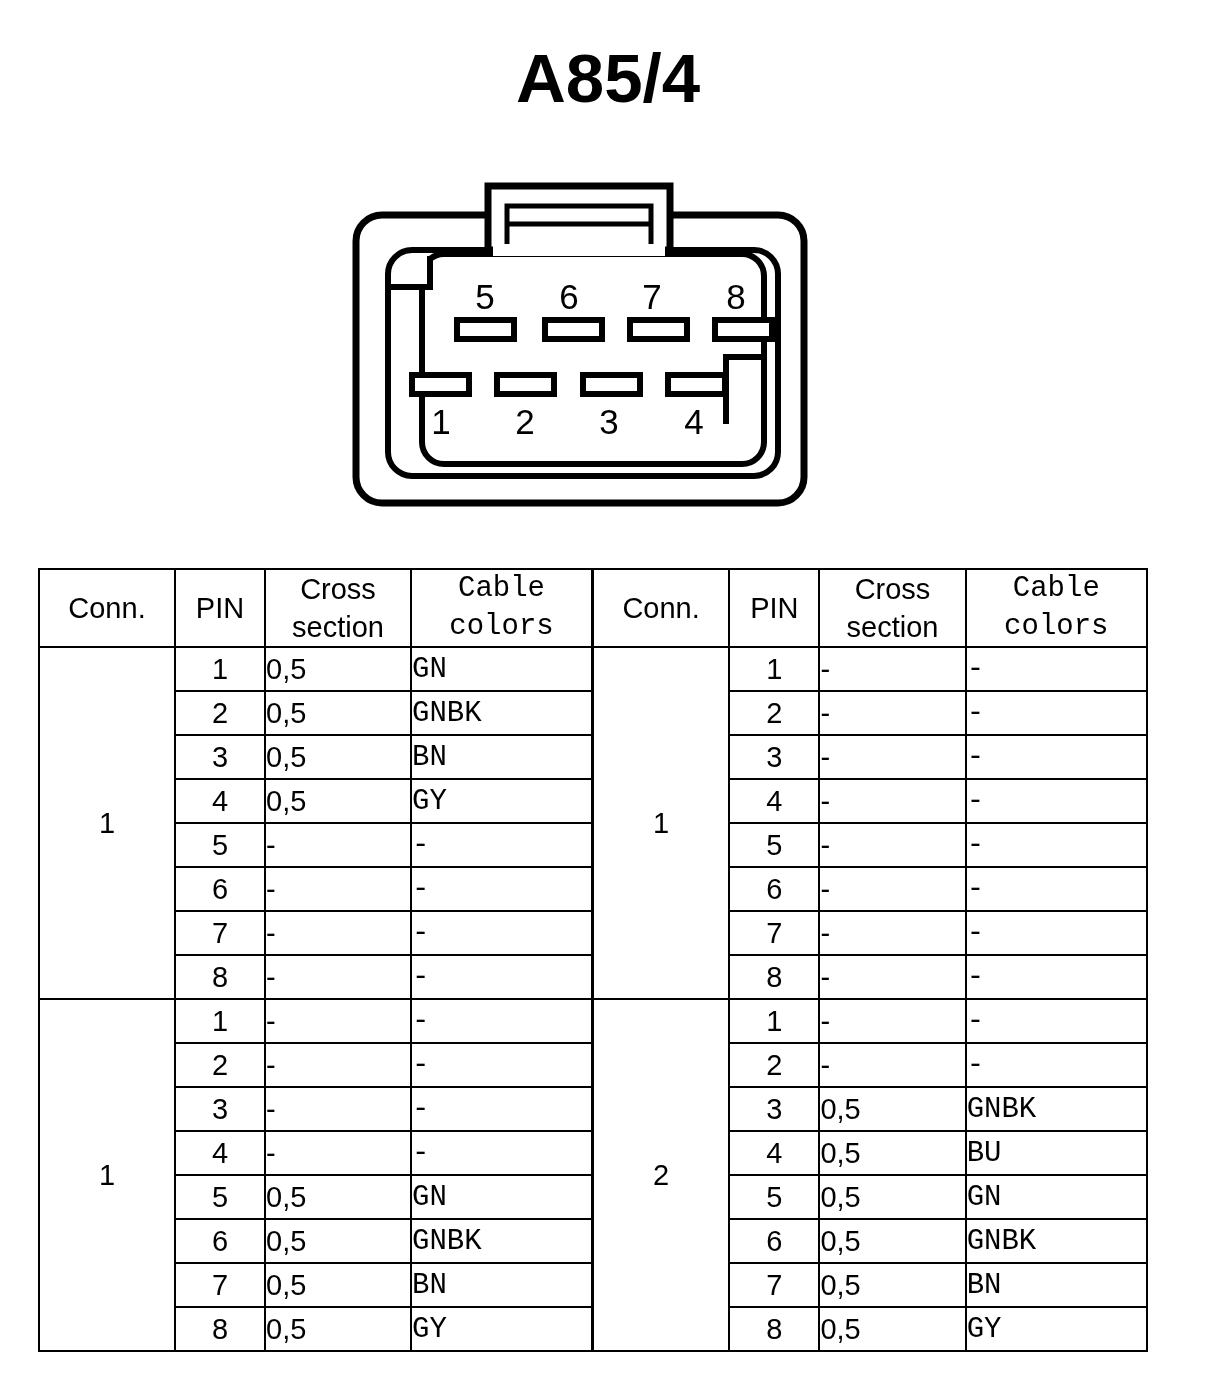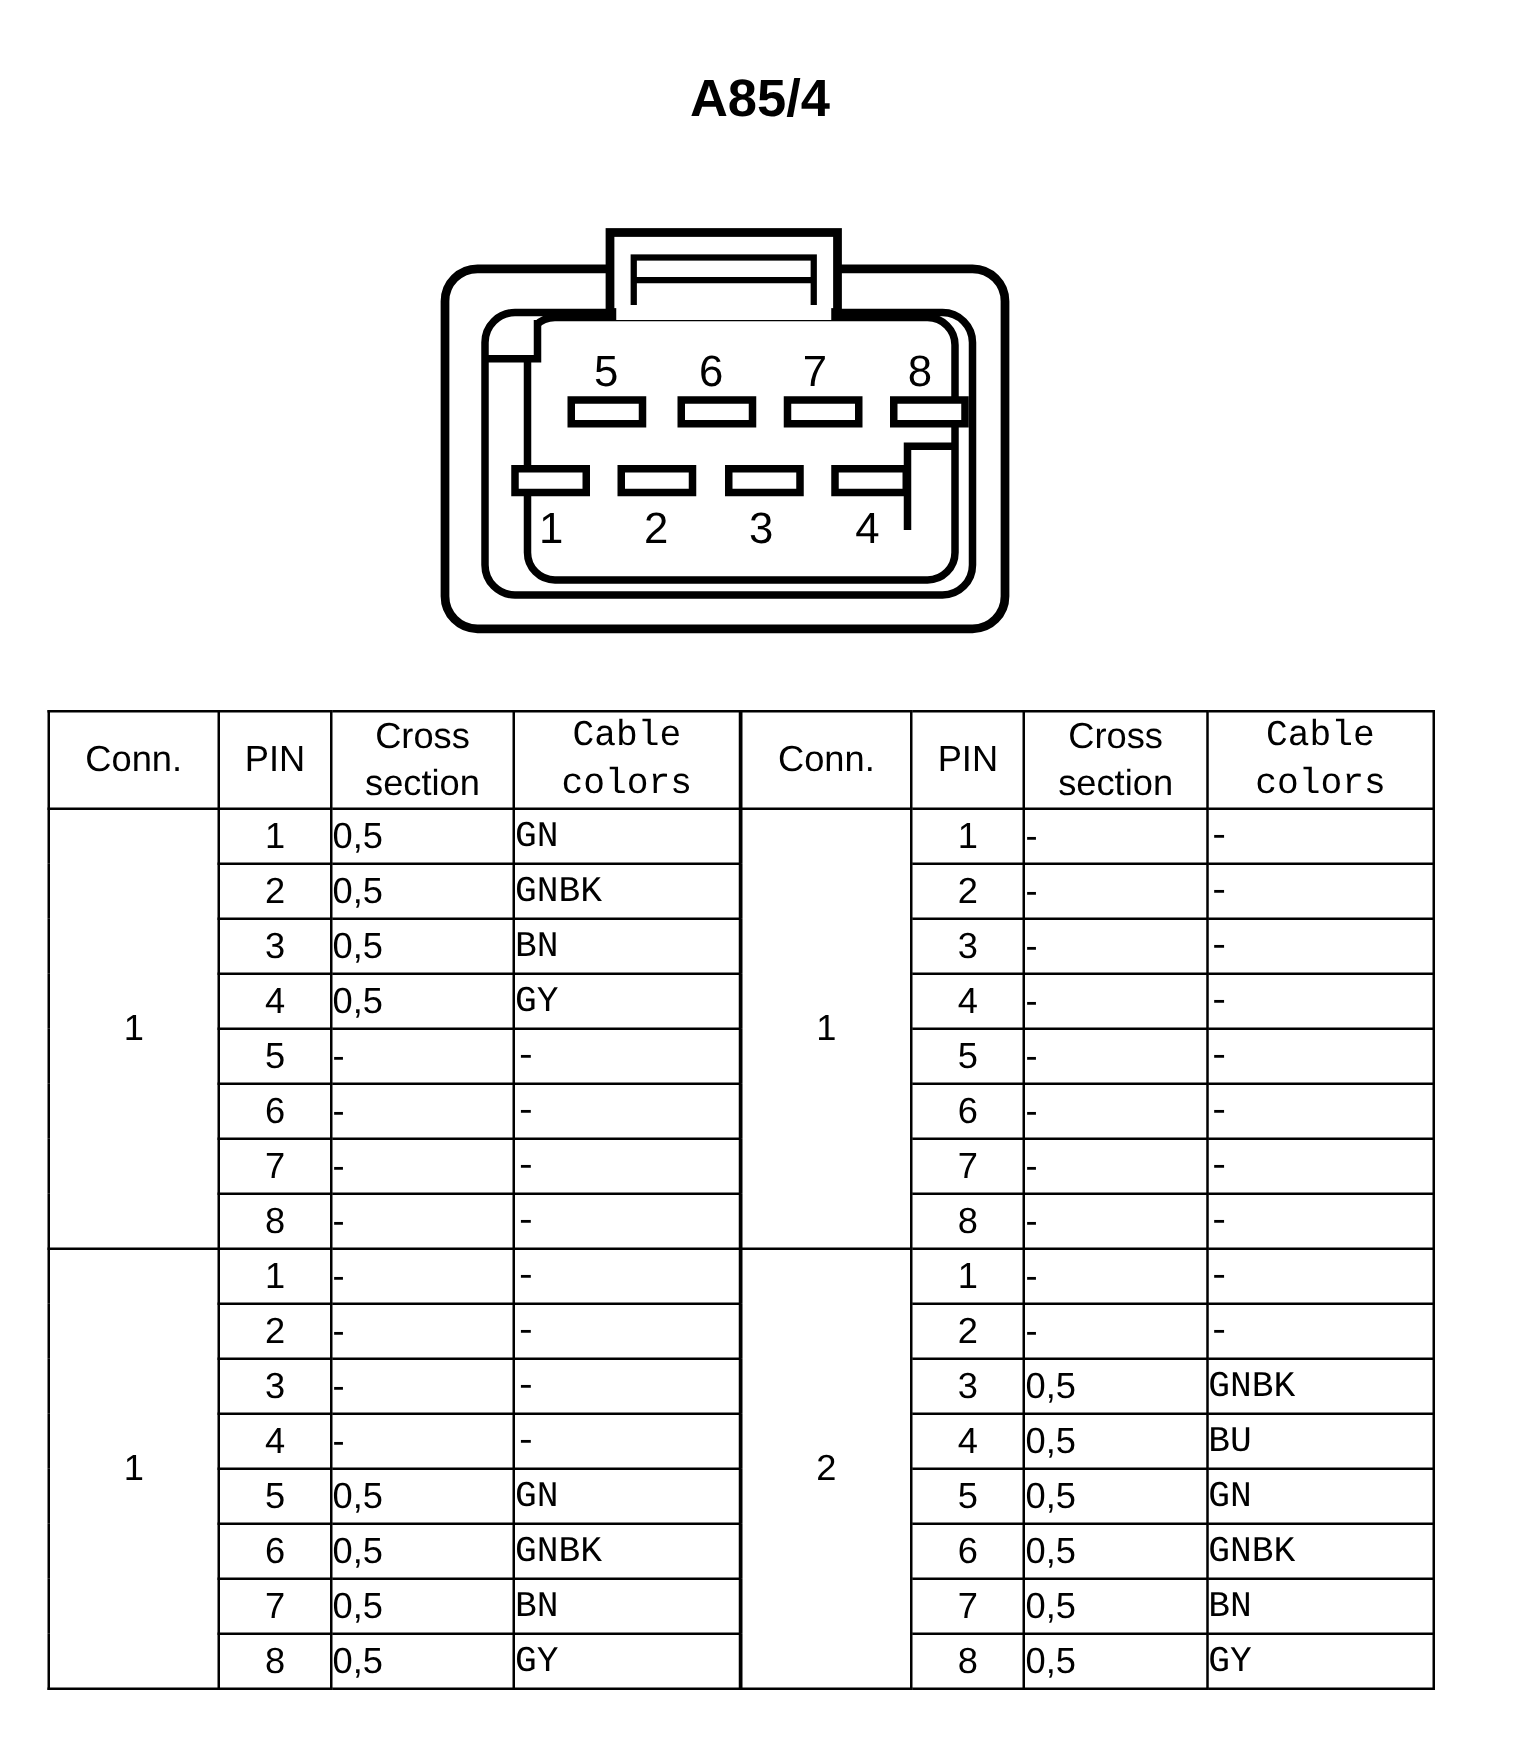--- a/index.html
+++ b/index.html
@@ -16,21 +16,21 @@
     overflow: hidden;
   }
 
   
   #page-title {
     position: absolute;
     left: 0;
     top: 44px;
     width: 1216px;
     text-align: center;
-    font-size: 42px;
+    font-size: 69px;
     font-weight: bold;
     letter-spacing: 0px;
     line-height: 70px;
   }
 
   
   #connector-diagram {
     position: absolute;
     left: 330px;
     top: 172px;

